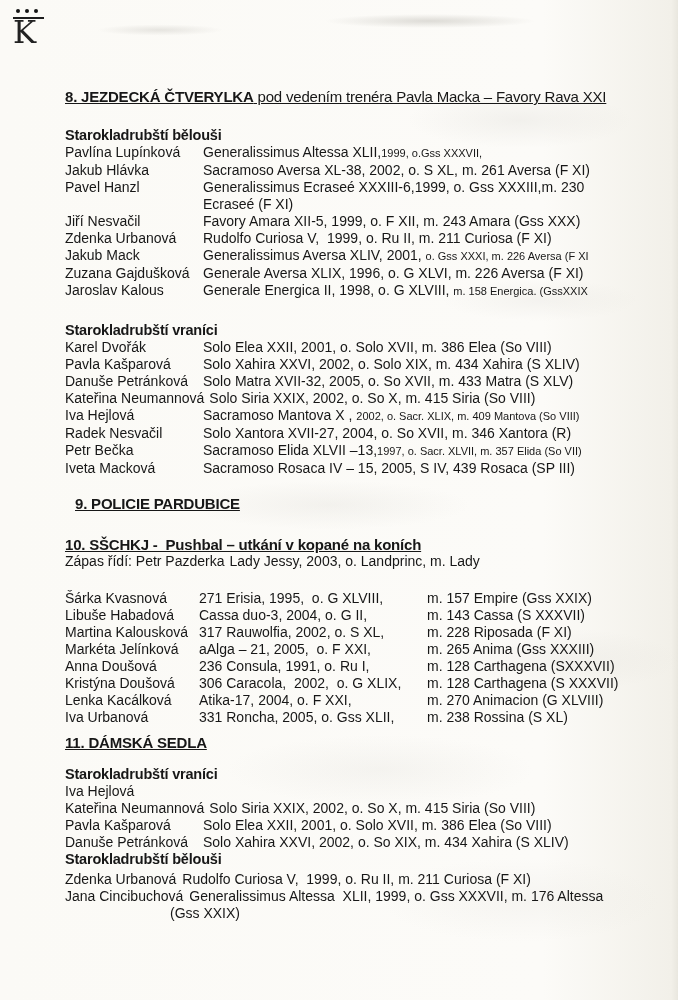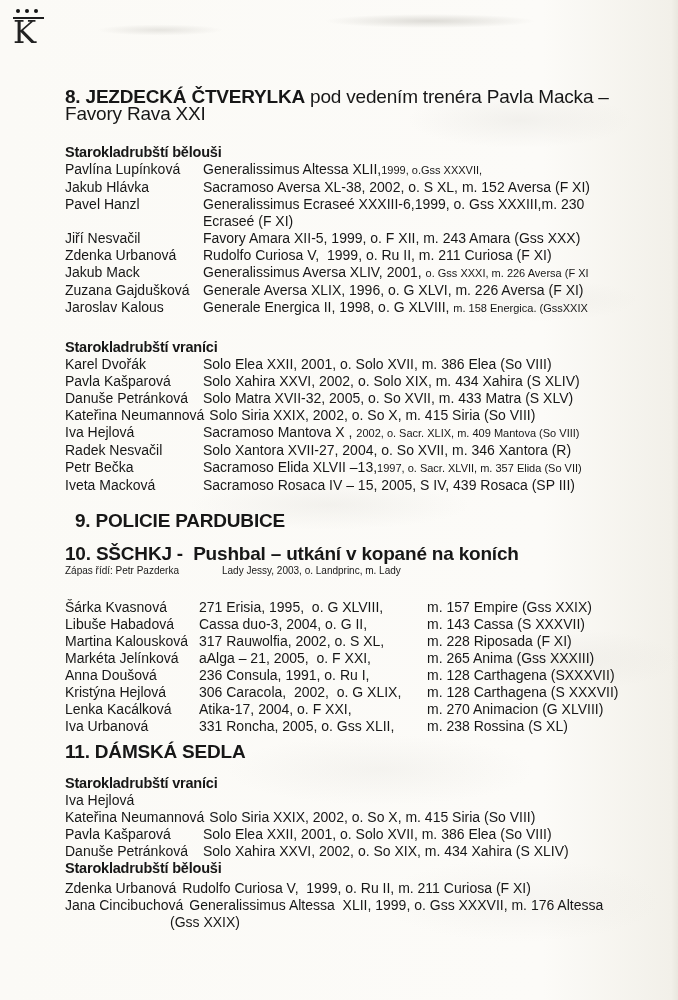--- a/index.html
+++ b/index.html
@@ -21,44 +21,44 @@
       radial-gradient(220px 50px at 380px 770px, rgba(200,197,189,.14), rgba(200,197,189,0) 70%),
       radial-gradient(200px 60px at 520px 900px, rgba(200,197,189,.12), rgba(200,197,189,0) 70%),
       linear-gradient(90deg,#fbfaf6 0%, #fcfbf8 80%, #f2f0e9 99%, #e9e7df 100%);
   }
   .logo{position:absolute;left:13px;top:9px;width:40px;}
   .logo-dots{display:flex;gap:5px;padding-left:3px;}
   .logo-dots i{width:4px;height:4px;border-radius:50%;background:#141414;}
   .logo-bar{width:31px;border-top:2px solid #1d1d1d;margin-top:4px;}
   .logo-k{font-family:"DejaVu Serif", serif;font-size:31px;line-height:30px;color:#222;margin-top:-2px;}
   .content{padding:0 28px 0 65px;}
-  .h{font-weight:bold;font-size:19px;line-height:17px;white-space:pre-wrap;letter-spacing:-0.2px;}
+  .h{font-weight:bold;font-size:15px;line-height:17px;white-space:pre-wrap;letter-spacing:-0.2px;text-decoration:underline;}
   .gtitle{font-weight:bold;font-size:14.5px;line-height:17px;letter-spacing:-0.2px;}
   .row{display:flex;font-size:14px;line-height:17px;}
   .name{flex:0 0 auto;min-width:133px;padding-right:5px;white-space:pre;}
   .detail{flex:1;white-space:pre-wrap;}
   .sm{font-size:11px;}
   .l2{display:block;}
   .row3{display:flex;font-size:14px;line-height:17px;}
   .name10{flex:0 0 auto;min-width:130px;padding-right:4px;white-space:pre;}
   .c2{flex:0 0 228px;white-space:pre-wrap;}
   .c3{flex:1;white-space:pre-wrap;}
   .rowi{font-size:14px;line-height:17px;}
   .name-inline{padding-right:6px;white-space:pre;}
   .detail-inline{white-space:pre-wrap;}
   .l2-jana{padding-left:105px;}
-  .referee{display:flex;font-size:10px;line-height:17px;}
+  .referee{display:flex;font-size:14px;line-height:17px;}
   .referee-label{flex:0 0 auto;min-width:152px;padding-right:5px;white-space:pre;}
   .referee-horse{flex:1;white-space:pre-wrap;}
   
   .sec8-h{margin-top:88px;}
   .mt-g1{margin-top:22px;}
   .mt-g2{margin-top:22px;}
   .sec9-h{margin-top:18px;margin-left:10px;}
-  .sec10-h{margin-top:16px;}
+  .sec10-h{margin-top:24px;}
   .mt-rows10{margin-top:20px;}
   .sec11-h{margin-top:8px;}
   .mt-g3{margin-top:15px;}
   .mt-last{margin-top:3px;}
 </style>
 </head>
 <body>
 
 <div class="paper">
 
@@ -77,21 +77,21 @@
     <div class="h sec8-h"><span style="font-weight:bold">8. JEZDECKÁ ČTVERYLKA</span><span style="font-weight:normal"> pod vedením trenéra Pavla Macka – Favory Rava XXI</span></div>
 
     <div class="gtitle mt-g1">Starokladrubští bělouši</div>
 
     <div class="row">
       <span class="name">Pavlína Lupínková</span>
       <div class="detail"><span>Generalissimus Altessa XLII,</span><span class="sm">1999, o.Gss XXXVII,</span></div>
     </div>
     <div class="row">
       <span class="name">Jakub Hlávka</span>
-      <div class="detail"><span>Sacramoso Aversa XL-38, 2002, o. S XL, m. 152 Aversa (F XI)</span></div>
+      <div class="detail"><span>Sacramoso Aversa XL-38, 2002, o. S XL, m. 261 Aversa (F XI)</span></div>
     </div>
     <div class="row">
       <span class="name">Pavel Hanzl</span>
       <div class="detail"><span>Generalissimus Ecraseé XXXIII-6,1999, o. Gss XXXIII,m. 230</span><span class="l2">Ecraseé (F XI)</span></div>
     </div>
     <div class="row">
       <span class="name">Jiří Nesvačil</span>
       <div class="detail"><span>Favory Amara XII-5, 1999, o. F XII, m. 243 Amara (Gss XXX)</span></div>
     </div>
     <div class="row">
@@ -174,21 +174,21 @@
         <span class="name10">Markéta Jelínková</span>
         <span class="c2">aAlga – 21, 2005,  o. F XXI,</span>
         <span class="c3">m. 265 Anima (Gss XXXIII)</span>
       </div>
       <div class="row3">
         <span class="name10">Anna Doušová</span>
         <span class="c2">236 Consula, 1991, o. Ru I,</span>
         <span class="c3">m. 128 Carthagena (SXXXVII)</span>
       </div>
       <div class="row3">
-        <span class="name10">Kristýna Hejlová</span>
+        <span class="name10">Kristýna Doušová</span>
         <span class="c2">306 Caracola,  2002,  o. G XLIX,</span>
         <span class="c3">m. 128 Carthagena (S XXXVII)</span>
       </div>
       <div class="row3">
         <span class="name10">Lenka Kacálková</span>
         <span class="c2">Atika-17, 2004, o. F XXI,</span>
         <span class="c3">m. 270 Animacion (G XLVIII)</span>
       </div>
       <div class="row3">
         <span class="name10">Iva Urbanová</span>

